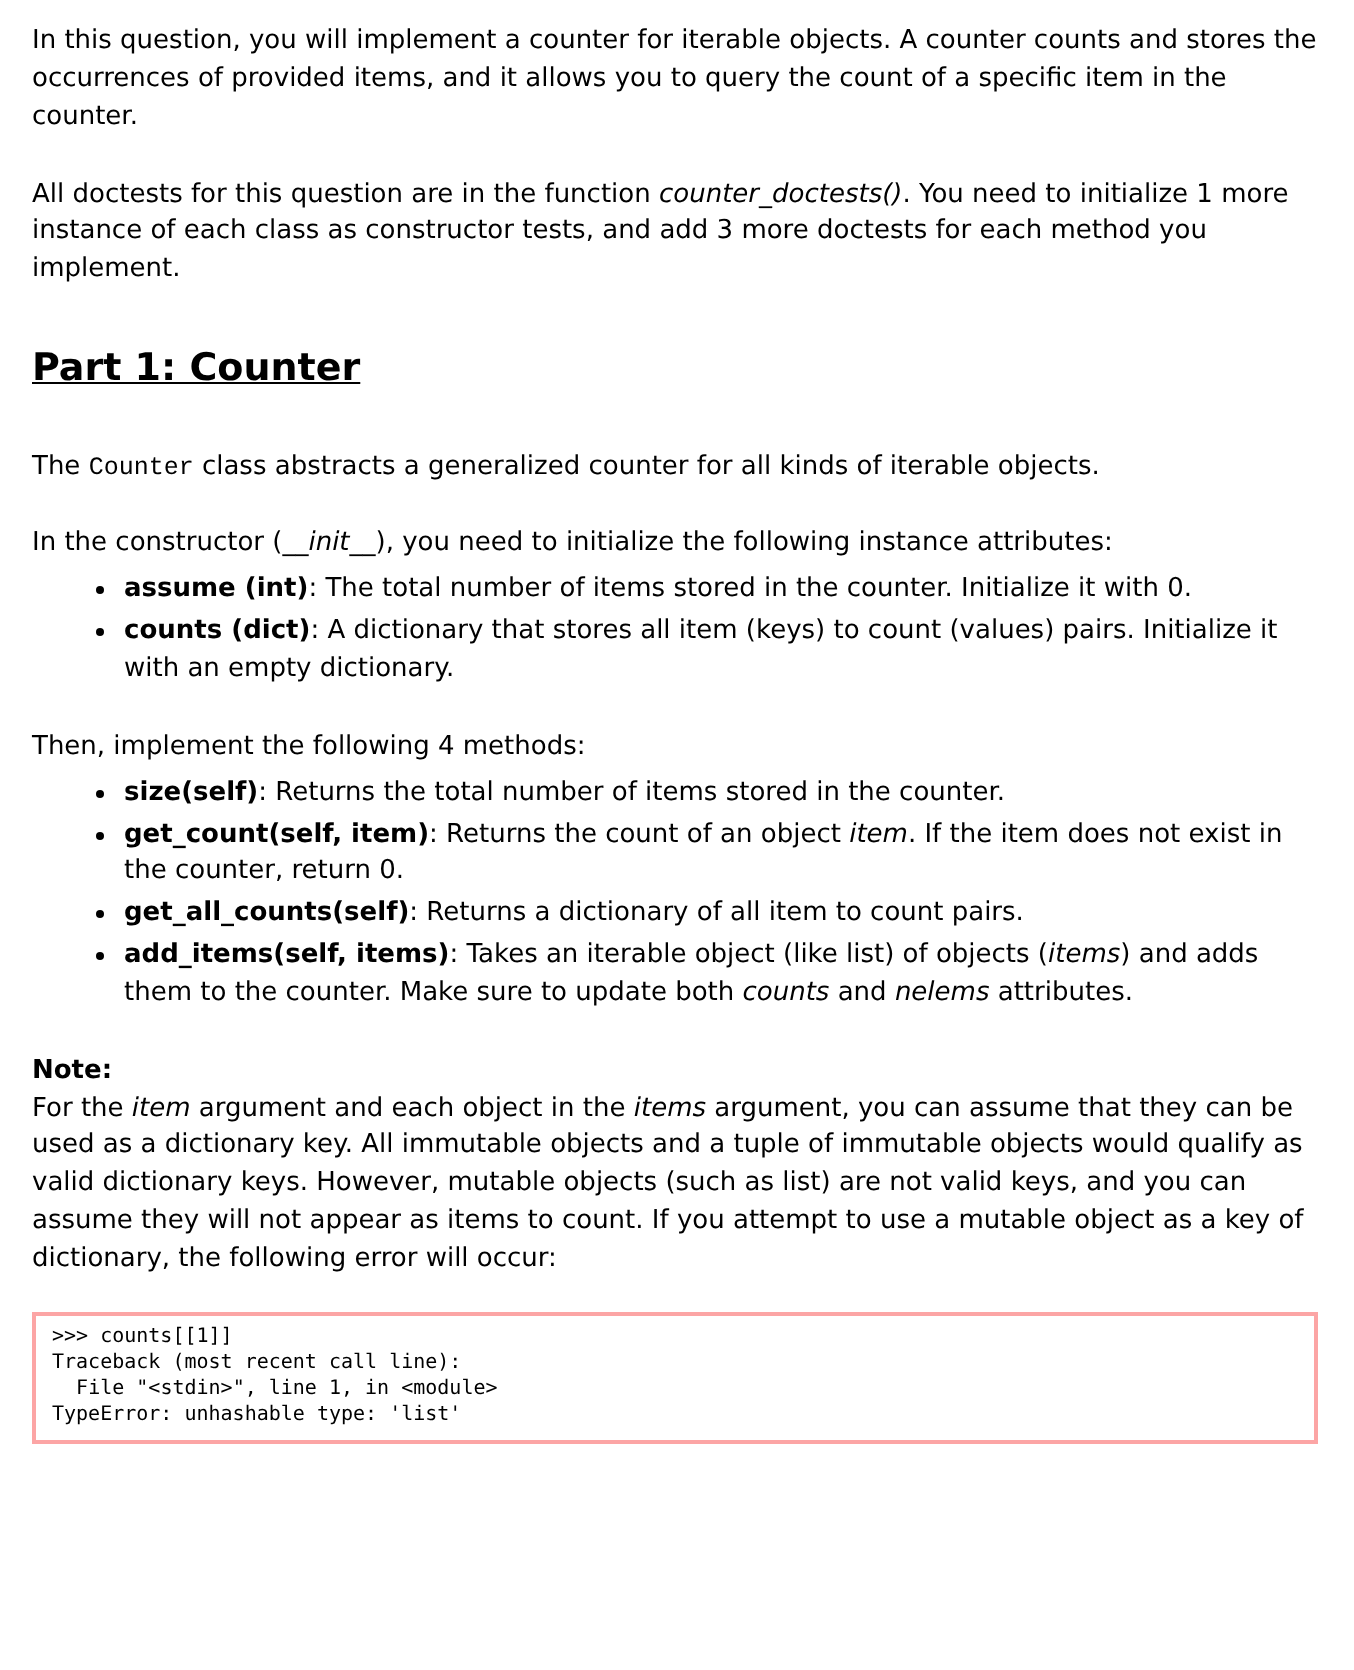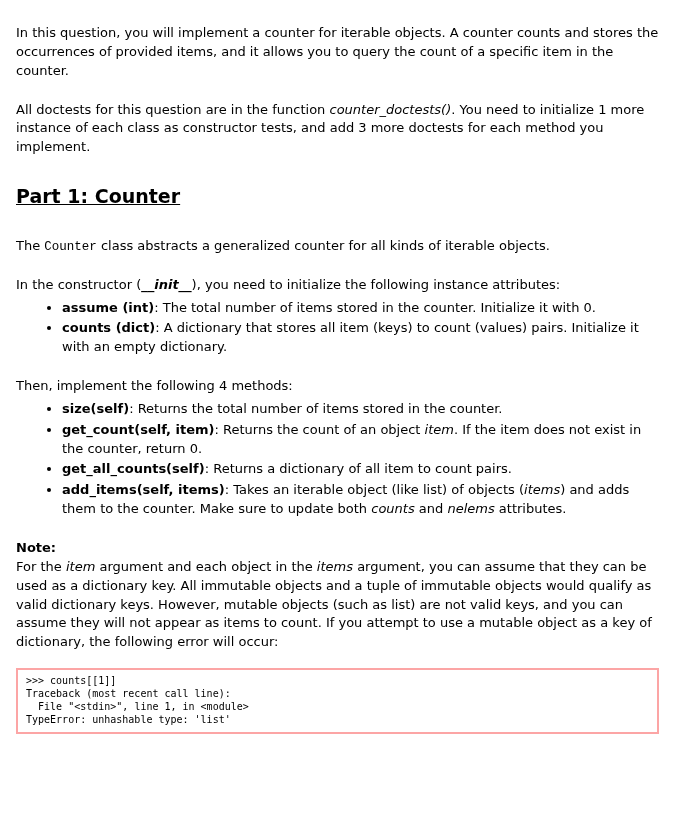--- a/index.html
+++ b/index.html
@@ -11,41 +11,40 @@
   }
   body {
     width: 677px;
     min-height: 835px;
     font-family: "DejaVu Sans", "Liberation Sans", sans-serif;
     font-size: 13px;
     line-height: 1.45;
   }
   .doc {
     padding: 12px 17px 10px 16px;
-    margin-top: 12px;
   }
   p.para {
     margin: 0 0 20px 0;
   }
   h2.part-heading {
     font-size: 19px;
     font-weight: 700;
     text-decoration: underline;
     margin: 26px 0 26px 0;
   }
   ul.doc-list {
     margin: 2px 0 20px 0;
     padding-left: 46px;
   }
   ul.doc-list li {
     margin: 0 0 2px 0;
   }
   .seg-b  { font-weight: 700; }
   .seg-i  { font-style: italic; }
-  .seg-bi { font-weight: 700; font-style: italic; text-align: center; }
+  .seg-bi { font-weight: 400; font-style: italic; text-align: center; }
   .seg-c  { font-family: Liberation Mono, monospace; font-size: 12.5px; }
   p.note-label {
     font-weight: 700;
     margin: 0;
   }
   p.note-body {
     margin: 0 0 16px 0;
   }
   .codeblock {
     border: 2px solid #fca5a5;

